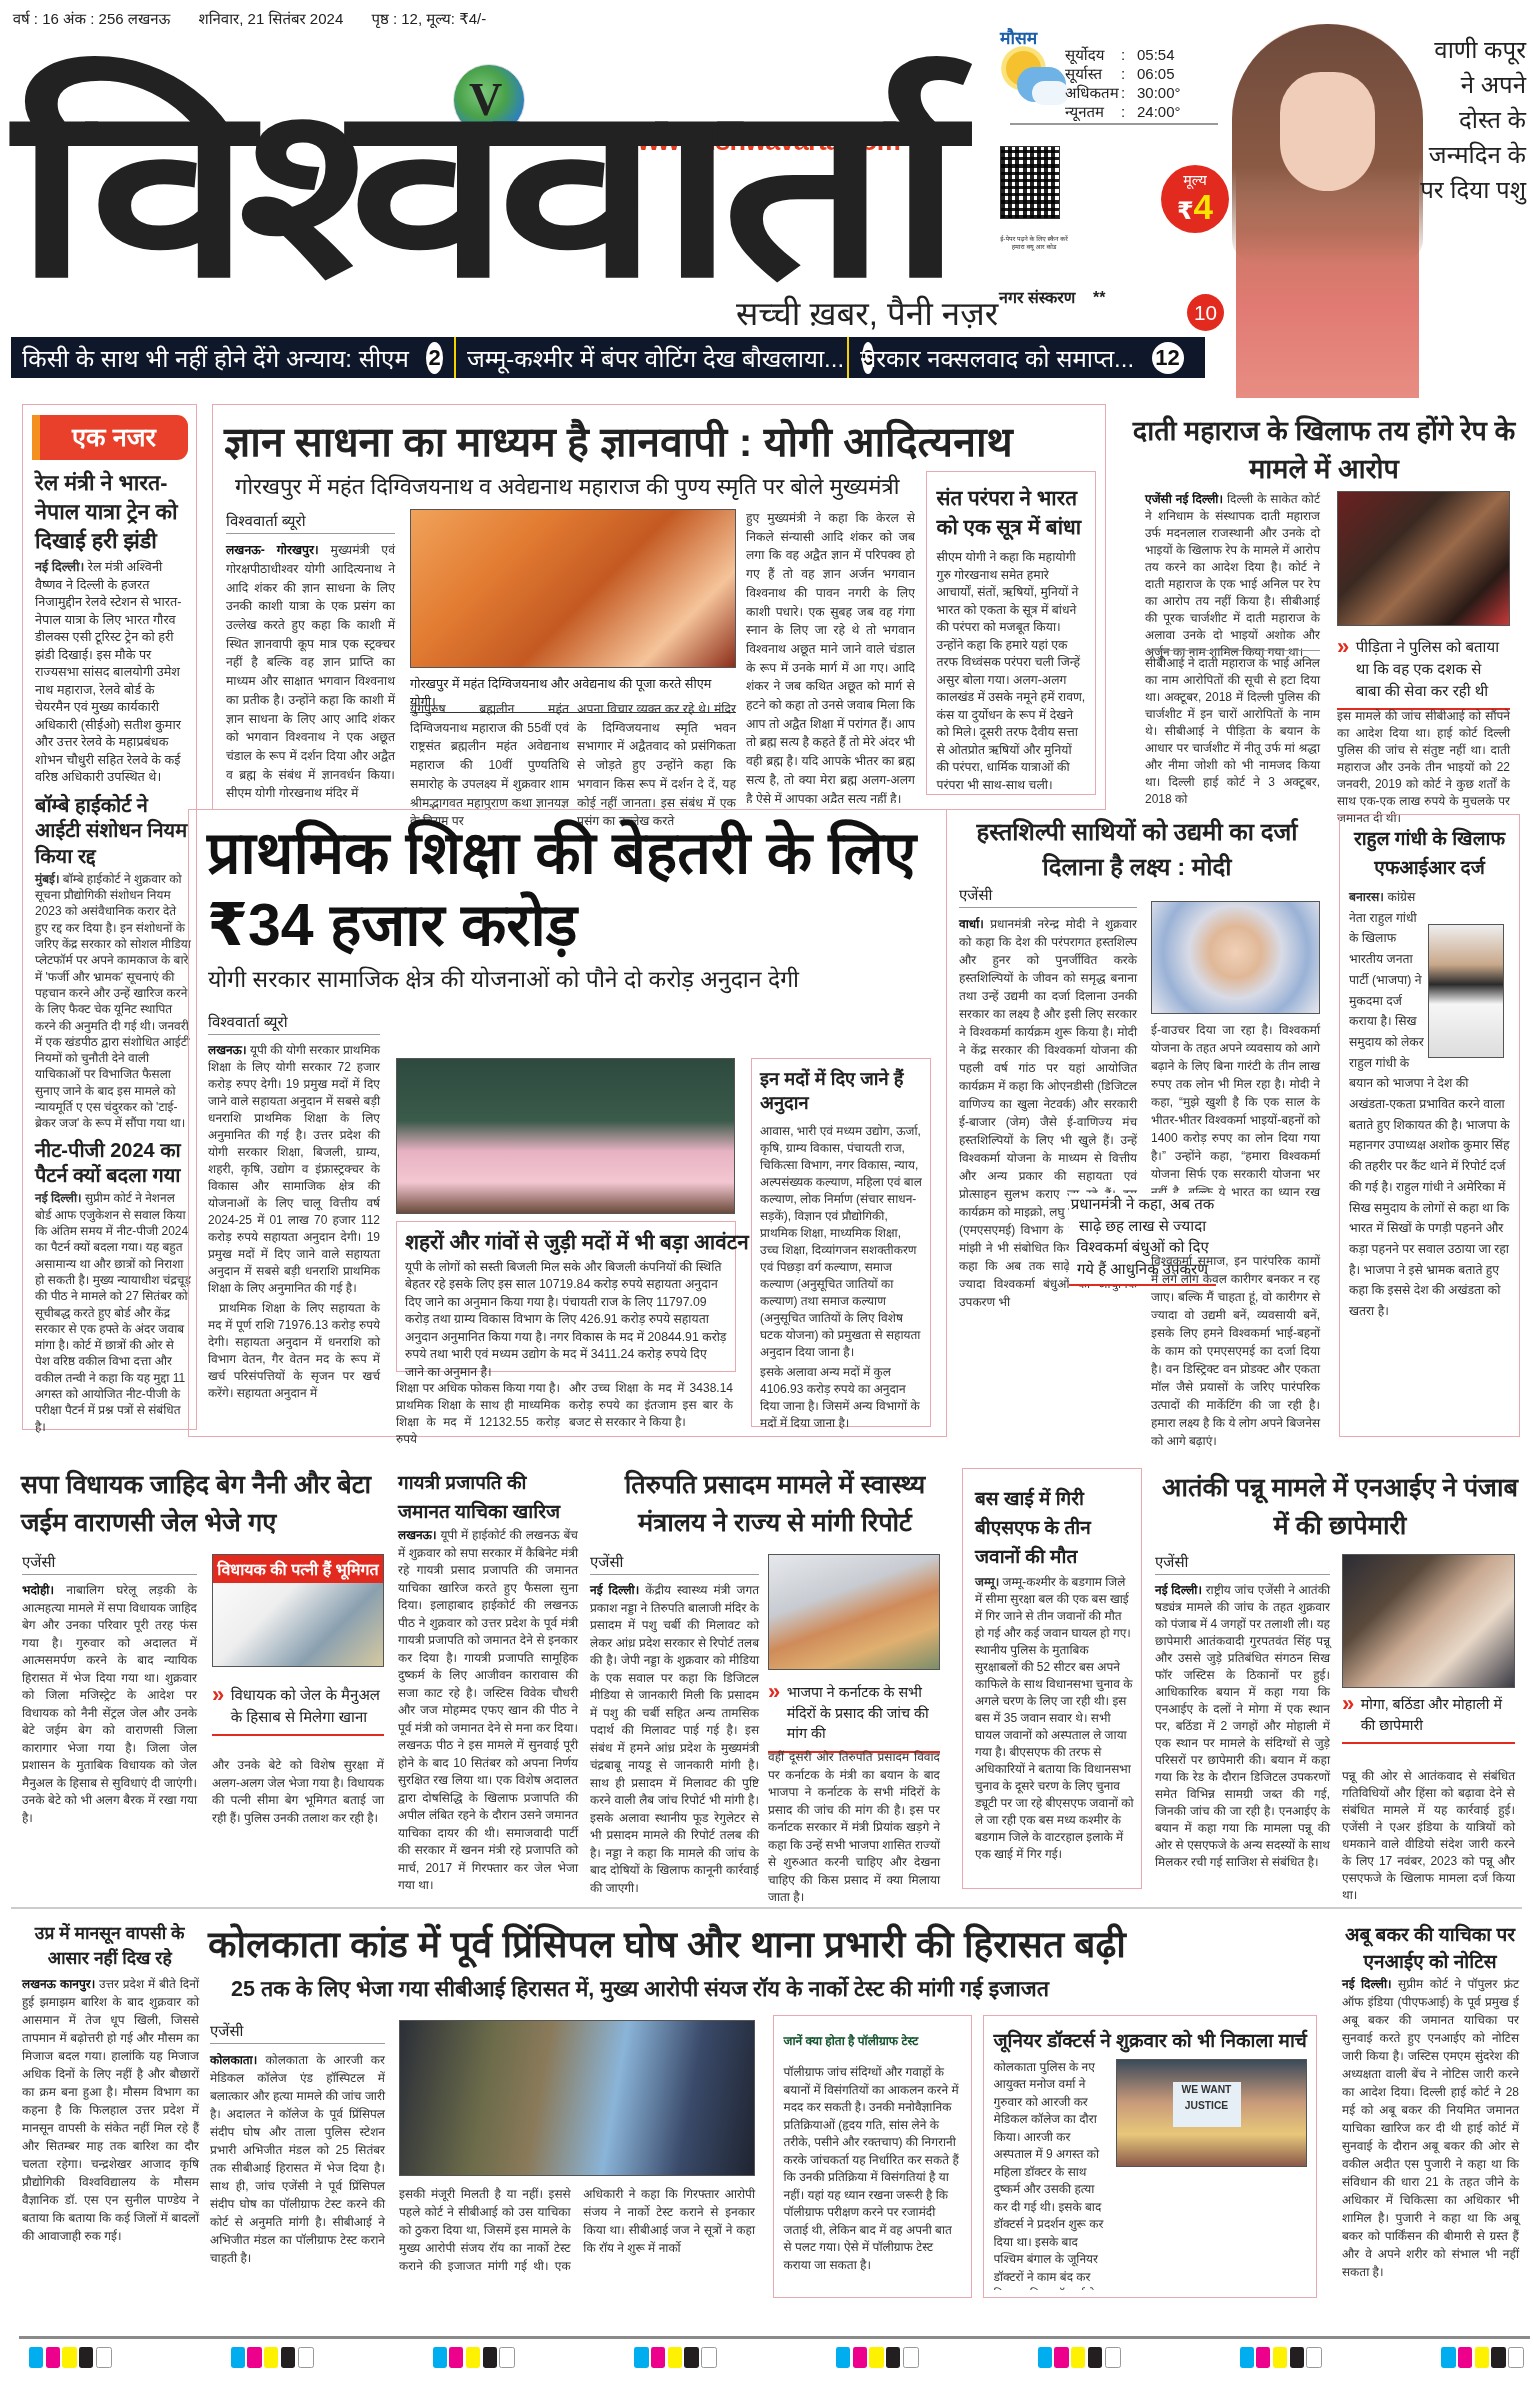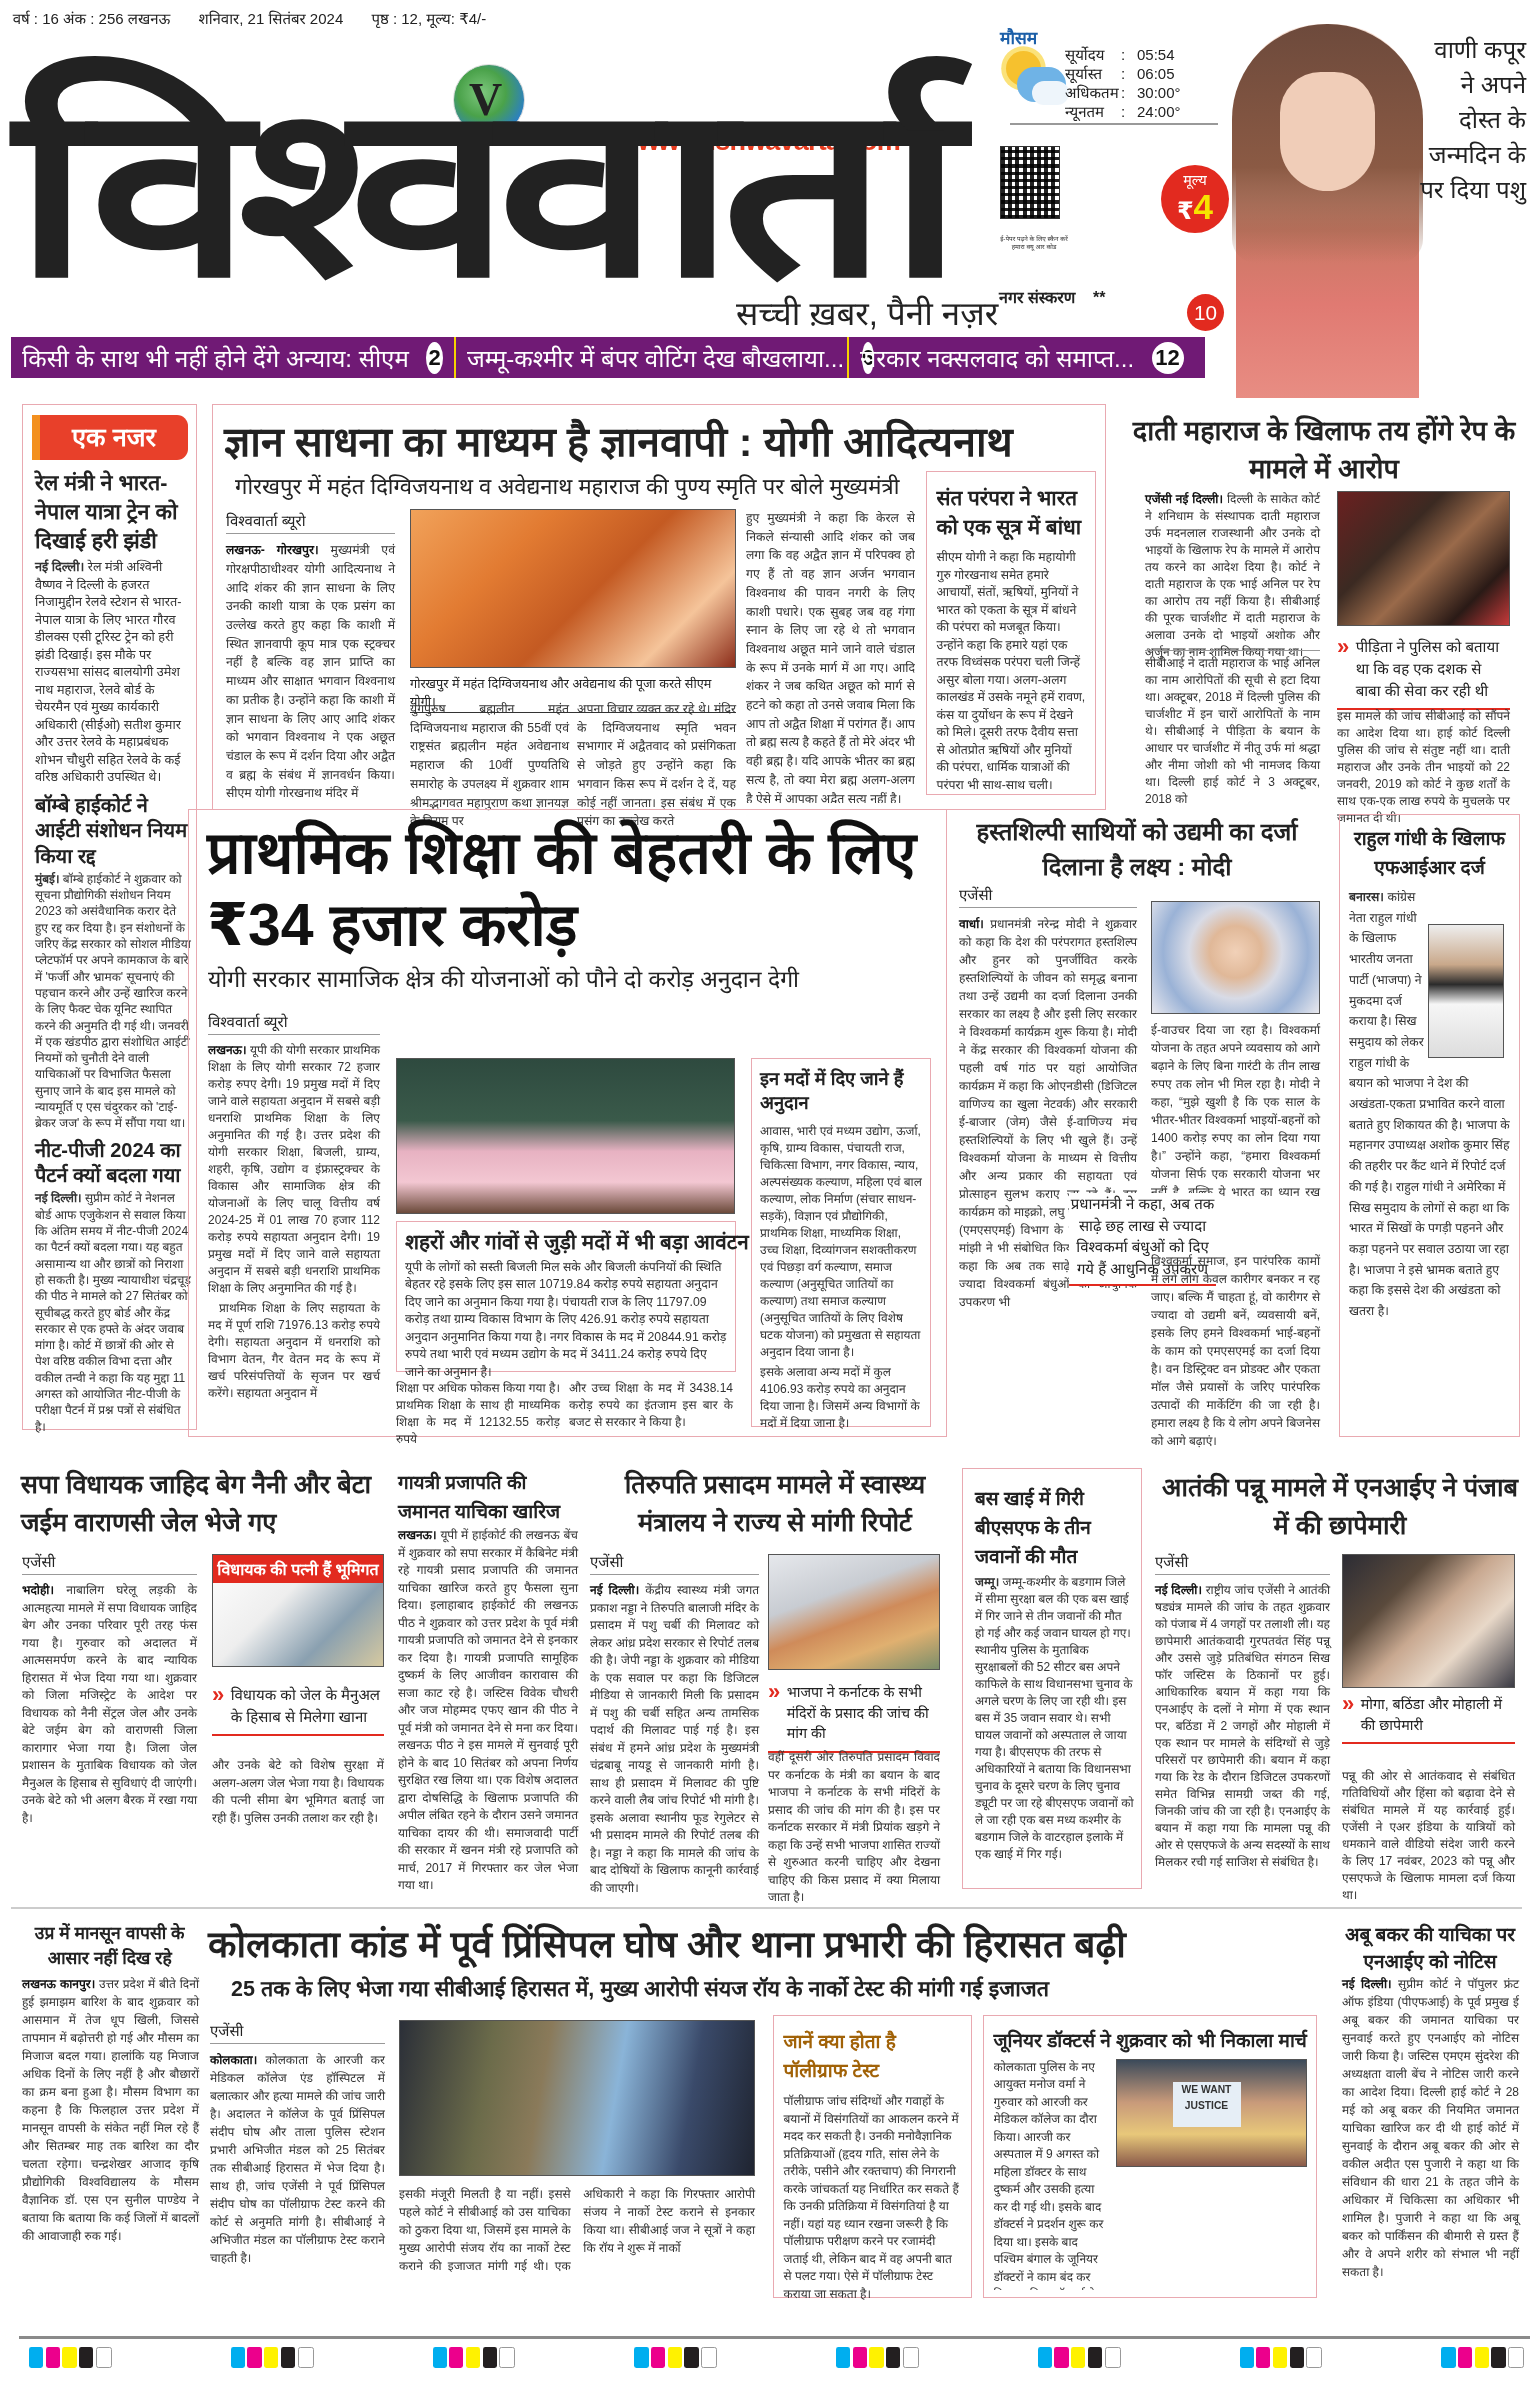--- a/index.html
+++ b/index.html
@@ -36,21 +36,21 @@
   .price-val .r { color: #fff; font-size: 24px; }
   .price-val .n { color: #f7e400; }
   .city-ed { left: 999px; top: 286px; font-size: 16px; font-weight: bold; color: #222; white-space: nowrap; }
   .page-badge-10 { left: 1187px; top: 270px; width: 37px; height: 37px; border-radius: 50%; background: #e22a1f; color: #fff; font-size: 20.7px; text-align: center; line-height: 37px; margin-top: 24px; }
   .celebrity { left: 1236px; top: 24px; width: 183px; height: 374px; background: linear-gradient(180deg, #f3ddd2 0%, #e8b9a5 30%, #c97864 55%, #e07a72 75%, #e88d83 100%); border-radius: 87px 87px 0 0; }
   .celebrity-hair { left: 1232px; top: 24px; width: 191px; height: 239px; border-radius: 95px 95px 24px 24px; background: linear-gradient(180deg, #6d4a3c, #8b5a44 60%, rgba(139,90,68,0)); }
   .celebrity-face { left: 1280px; top: 72px; width: 95px; height: 119px; border-radius: 48px 48px 56px 56px; background: #f0cdb8; }
   .celeb-caption { left: 1415px; top: 32px; width: 111px; text-align: right; font-size: 24px; line-height: 35px; color: #222; }
 
   
-  .ticker { left: 11px; top: 337px; width: 1194px; height: 41px; background: #701a75; display: flex; align-items: center; }
+  .ticker { left: 11px; top: 337px; width: 1194px; height: 41px; background: #0f172a; display: flex; align-items: center; }
   .ticker-item { display: flex; align-items: center; color: #fff; font-size: 24px; height: 41px; padding: 0 11px; border-right: 2.4px solid #f7d300; white-space: nowrap; }
   .ticker-item .pg { display: inline-block; width: 32px; height: 32px; background: #fff; color: #111; border-radius: 50%; text-align: center; line-height: 32px; font-size: 22px; font-weight: bold; margin-left: 17.5px; }
   .ticker-item:last-child { border-right: none; }
 
   
   .box { border: 1.6px solid #e9a9b1; }
   .body-text { font-size: 13px; line-height: 20px; color: #333; text-align: justify; }
   .body-text b { color: #111; }
   .byline { font-size: 15px; color: #222; border-bottom: 0.8px solid #999; padding-bottom: 3.2px; margin-bottom: 7px; }
   .photo { background: linear-gradient(135deg, #d9a36a, #b8733b 40%, #8a4e2f 70%, #e4c4a0); border: 0.8px solid #555; }
@@ -293,21 +293,21 @@
 <div class="abs" style="left:231px; top:1975px; width:1097px; font-size:21.5px; line-height:29px; color:#222; white-space:nowrap; font-weight:bold">25 तक के लिए भेजा गया सीबीआई हिरासत में, मुख्य आरोपी संयज रॉय के नार्को टेस्ट की मांगी गई इजाजत</div>
 
 <div class="abs" style="left:210px; top:2020px; width:175px;">
   <div class="byline">एजेंसी</div>
   <div class="body-text" style="font-size:12px; line-height:18px;"><b>कोलकाता।</b> <span>कोलकाता के आरजी कर मेडिकल कॉलेज एंड हॉस्पिटल में बलात्कार और हत्या मामले की जांच जारी है। अदालत ने कॉलेज के पूर्व प्रिंसिपल संदीप घोष और ताला पुलिस स्टेशन प्रभारी अभिजीत मंडल को 25 सितंबर तक सीबीआई हिरासत में भेज दिया है। साथ ही, जांच एजेंसी ने पूर्व प्रिंसिपल संदीप घोष का पॉलीग्राफ टेस्ट करने की कोर्ट से अनुमति मांगी है। सीबीआई ने अभिजीत मंडल का पॉलीग्राफ टेस्ट कराने चाहती है।</span></div>
 </div>
 <div class="abs photo" style="left:399px; top:2020px; width:356px; height:156px; background: linear-gradient(100deg,#2b2f38 0%,#6b6b4a 25%,#8a7a5a 40%,#8ab4d8 60%,#3a4a6a 80%,#1f2430 100%);"></div>
 <div class="abs body-text" style="left:399px; top:2185px; width:356px; font-size:12px; line-height:18px; column-count:2; column-gap:12.7px;">इसकी मंजूरी मिलती है या नहीं। इससे पहले कोर्ट ने सीबीआई को उस याचिका को ठुकरा दिया था, जिसमें इस मामले के मुख्य आरोपी संजय रॉय का नार्को टेस्ट कराने की इजाजत मांगी गई थी। एक अधिकारी ने कहा कि गिरफ्तार आरोपी संजय ने नार्को टेस्ट कराने से इनकार किया था। सीबीआई जज ने सूत्रों ने कहा कि रॉय ने शुरू में नार्को</div>
 
 <div class="abs box" style="left:773px; top:2015px; width:199px; height:283px; padding:11px 9.5px;">
-  <div style="font-size:19px; line-height:29px; color:#a16207; font-weight:bold">जानें क्या होता है पॉलीग्राफ टेस्ट</div>
+  <div style="font-size:12px; line-height:29px; color:#14532d; font-weight:bold">जानें क्या होता है पॉलीग्राफ टेस्ट</div>
   <div style="font-size:12px; line-height:17.5px; color:#333; margin-top:8px">पॉलीग्राफ जांच संदिग्धों और गवाहों के बयानों में विसंगतियों का आकलन करने में मदद कर सकती है। उनकी मनोवैज्ञानिक प्रतिक्रियाओं (हृदय गति, सांस लेने के तरीके, पसीने और रक्तचाप) की निगरानी करके जांचकर्ता यह निर्धारित कर सकते हैं कि उनकी प्रतिक्रिया में विसंगतियां है या नहीं। यहां यह ध्यान रखना जरूरी है कि पॉलीग्राफ परीक्षण करने पर रजामंदी जताई थी, लेकिन बाद में वह अपनी बात से पलट गया। ऐसे में पॉलीग्राफ टेस्ट कराया जा सकता है।</div>
 </div>
 
 <div class="abs box" style="left:983px; top:2015px; width:334px; height:283px; padding:11px 9.5px;">
   <div style="font-size:19px; line-height:27px; color:#222; font-weight:bold; white-space:nowrap">जूनियर डॉक्टर्स ने शुक्रवार को भी निकाला मार्च</div>
   <div style="display:flex; gap:8px; margin-top:4.8px">
     <div style="flex:1; font-size:12px; line-height:17.5px; color:#333; height:231px; overflow:hidden">कोलकाता पुलिस के नए आयुक्त मनोज वर्मा ने गुरुवार को आरजी कर मेडिकल कॉलेज का दौरा किया। आरजी कर अस्पताल में 9 अगस्त को महिला डॉक्टर के साथ दुष्कर्म और उसकी हत्या कर दी गई थी। इसके बाद डॉक्टर्स ने प्रदर्शन शुरू कर दिया था। इसके बाद पश्चिम बंगाल के जूनियर डॉक्टरों ने काम बंद कर दिया। जूनियर डॉक्टर्स ने शुक्रवार को भी सॉल्ट लेक स्थित सीजीओ कॉम्प्लेक्स से स्वास्थ्य भवन तक मार्च निकाला। पश्चिम बंगाल के जूनियर डॉक्टर्स ने घोषणा की है कि वे शनिवार से अपना आंदोलन आंशिक रूप से वापस ले लेंगे और राज्य भर में सभी सरकारी अस्पतालों में आपातकालीन और आवश्यक सेवाओं में लौटेंगे।</div>
     <div style="width:191px; height:108px; border:0.8px solid #555; background: linear-gradient(180deg,#3b4a5a 0%,#c89a7a 40%,#e8c87a 70%,#8a5a4a 100%); position:relative">
       <div style="position:absolute; left:56px; top:22px; width:68px; height:45px; background:#e6eef6; color:#333; font-size:10.3px; font-weight:bold; text-align:center; padding-top:0; line-height:16px">WE WANT JUSTICE</div>
     </div>

